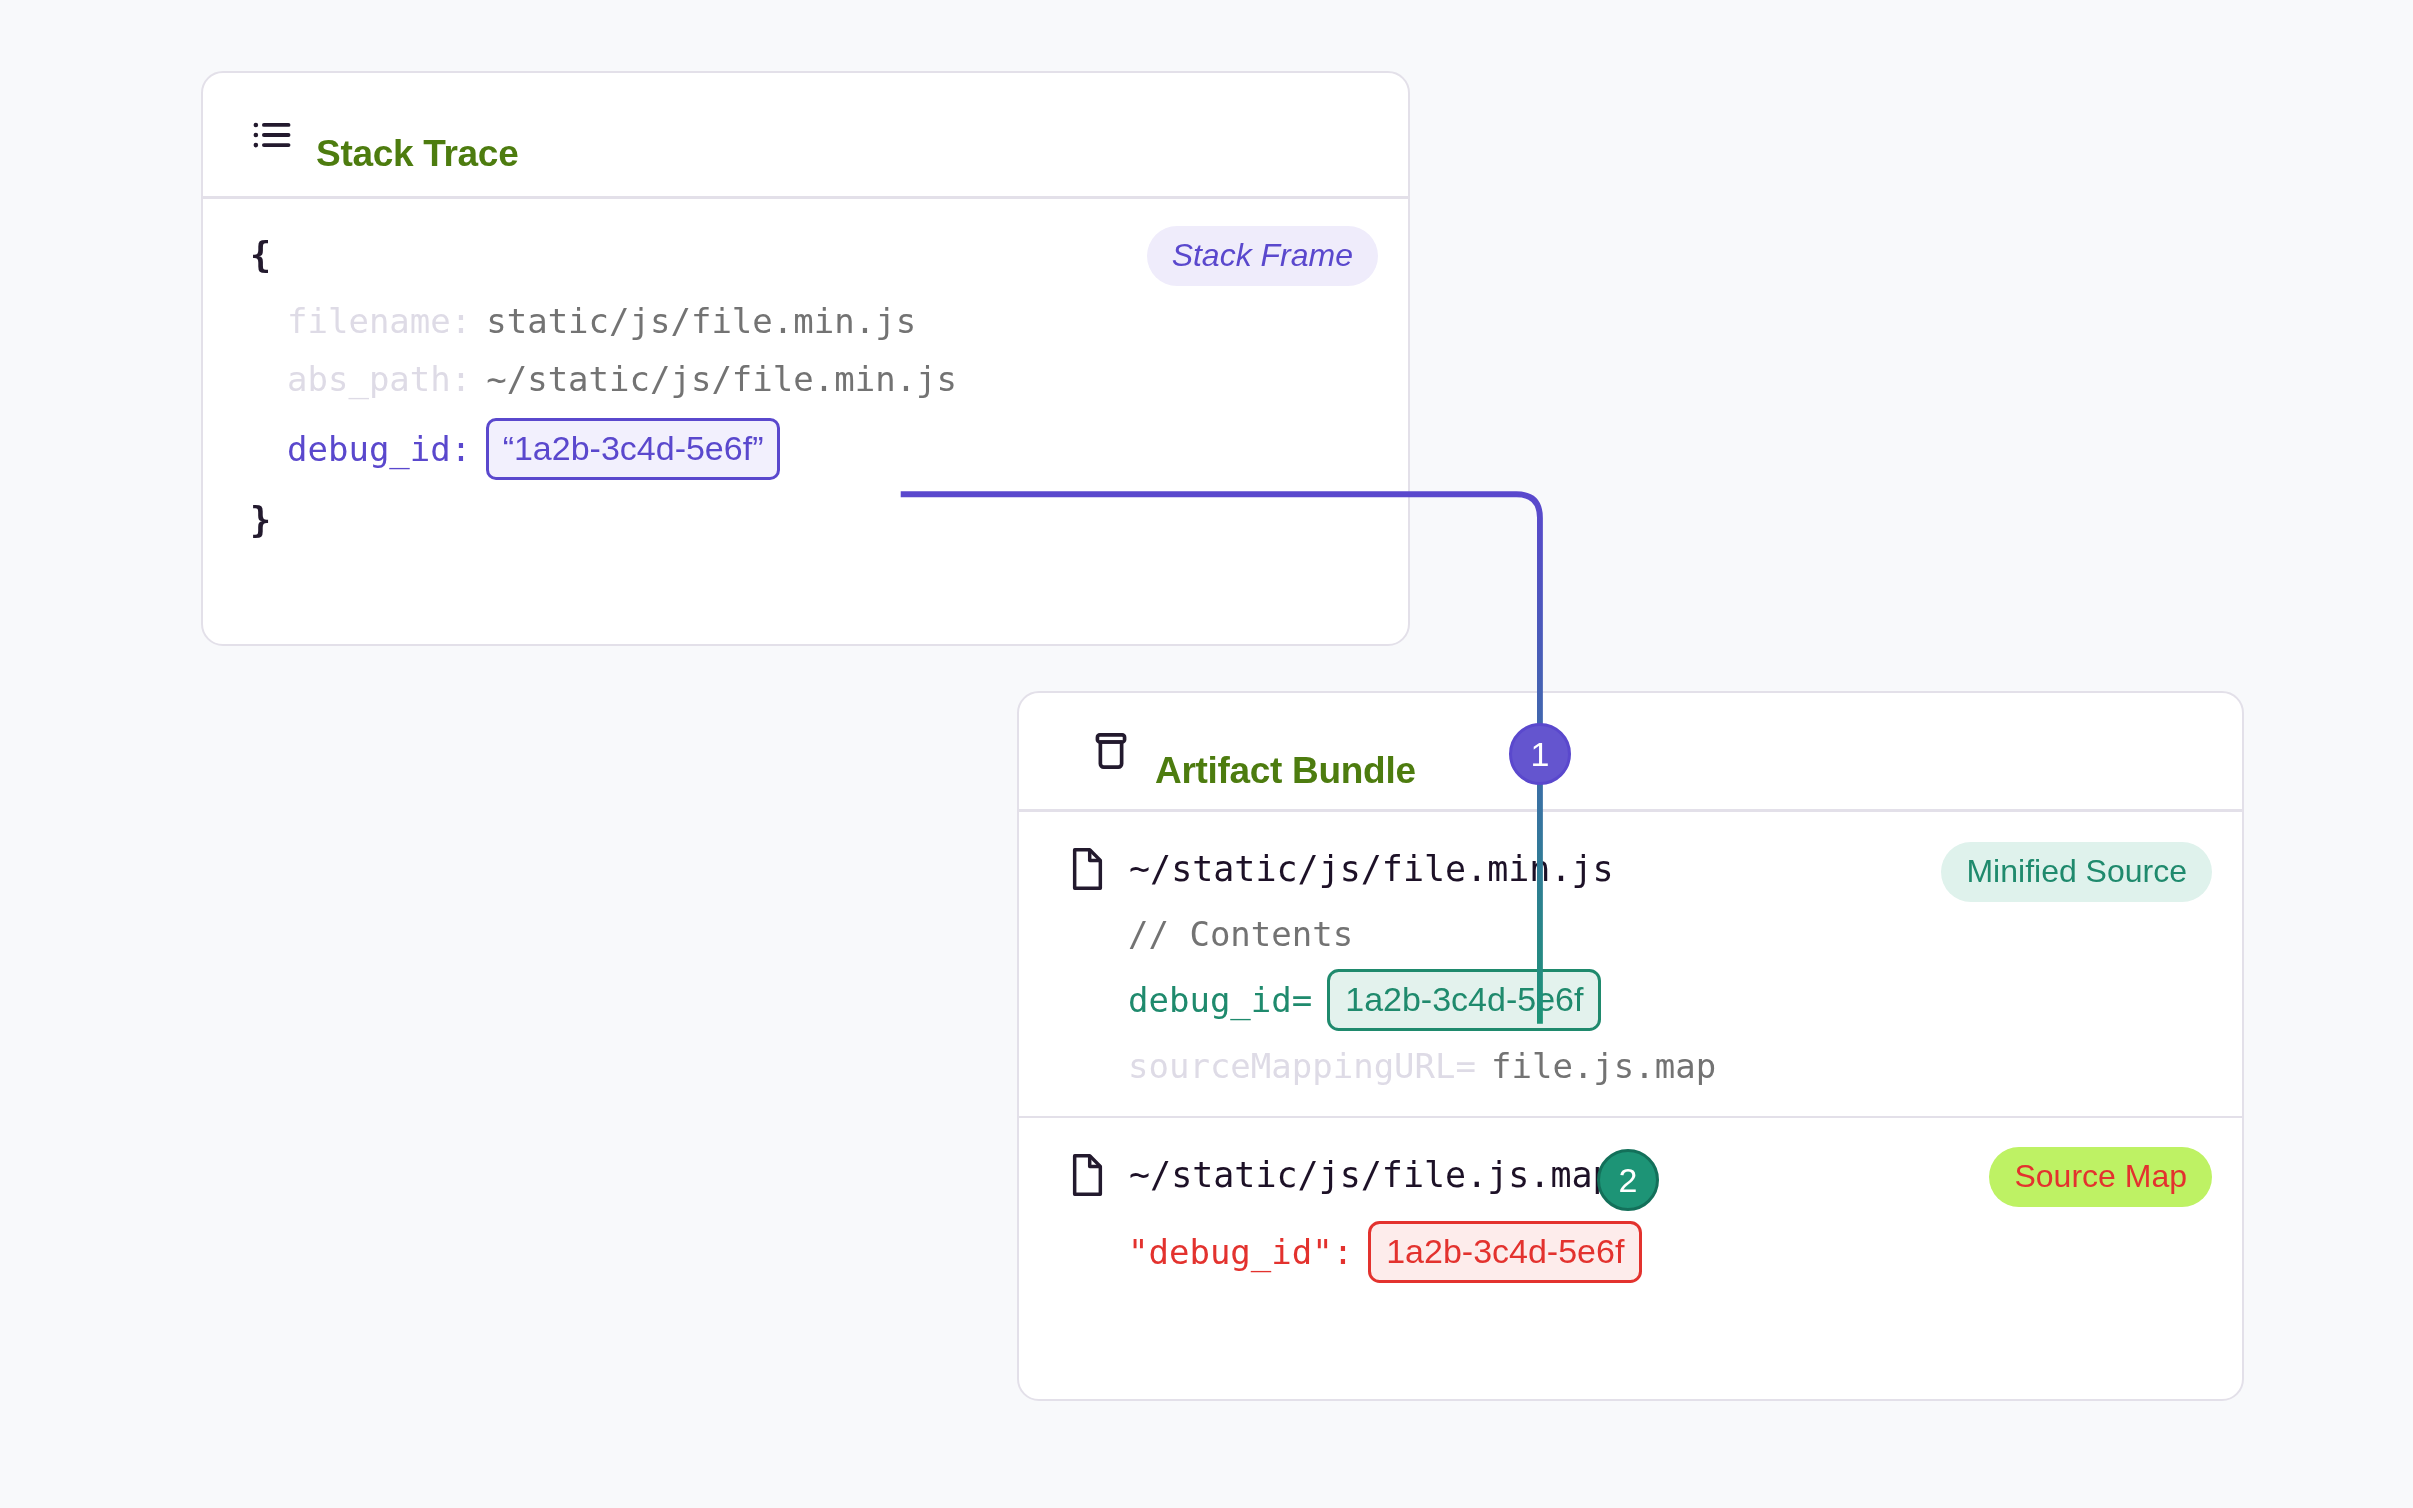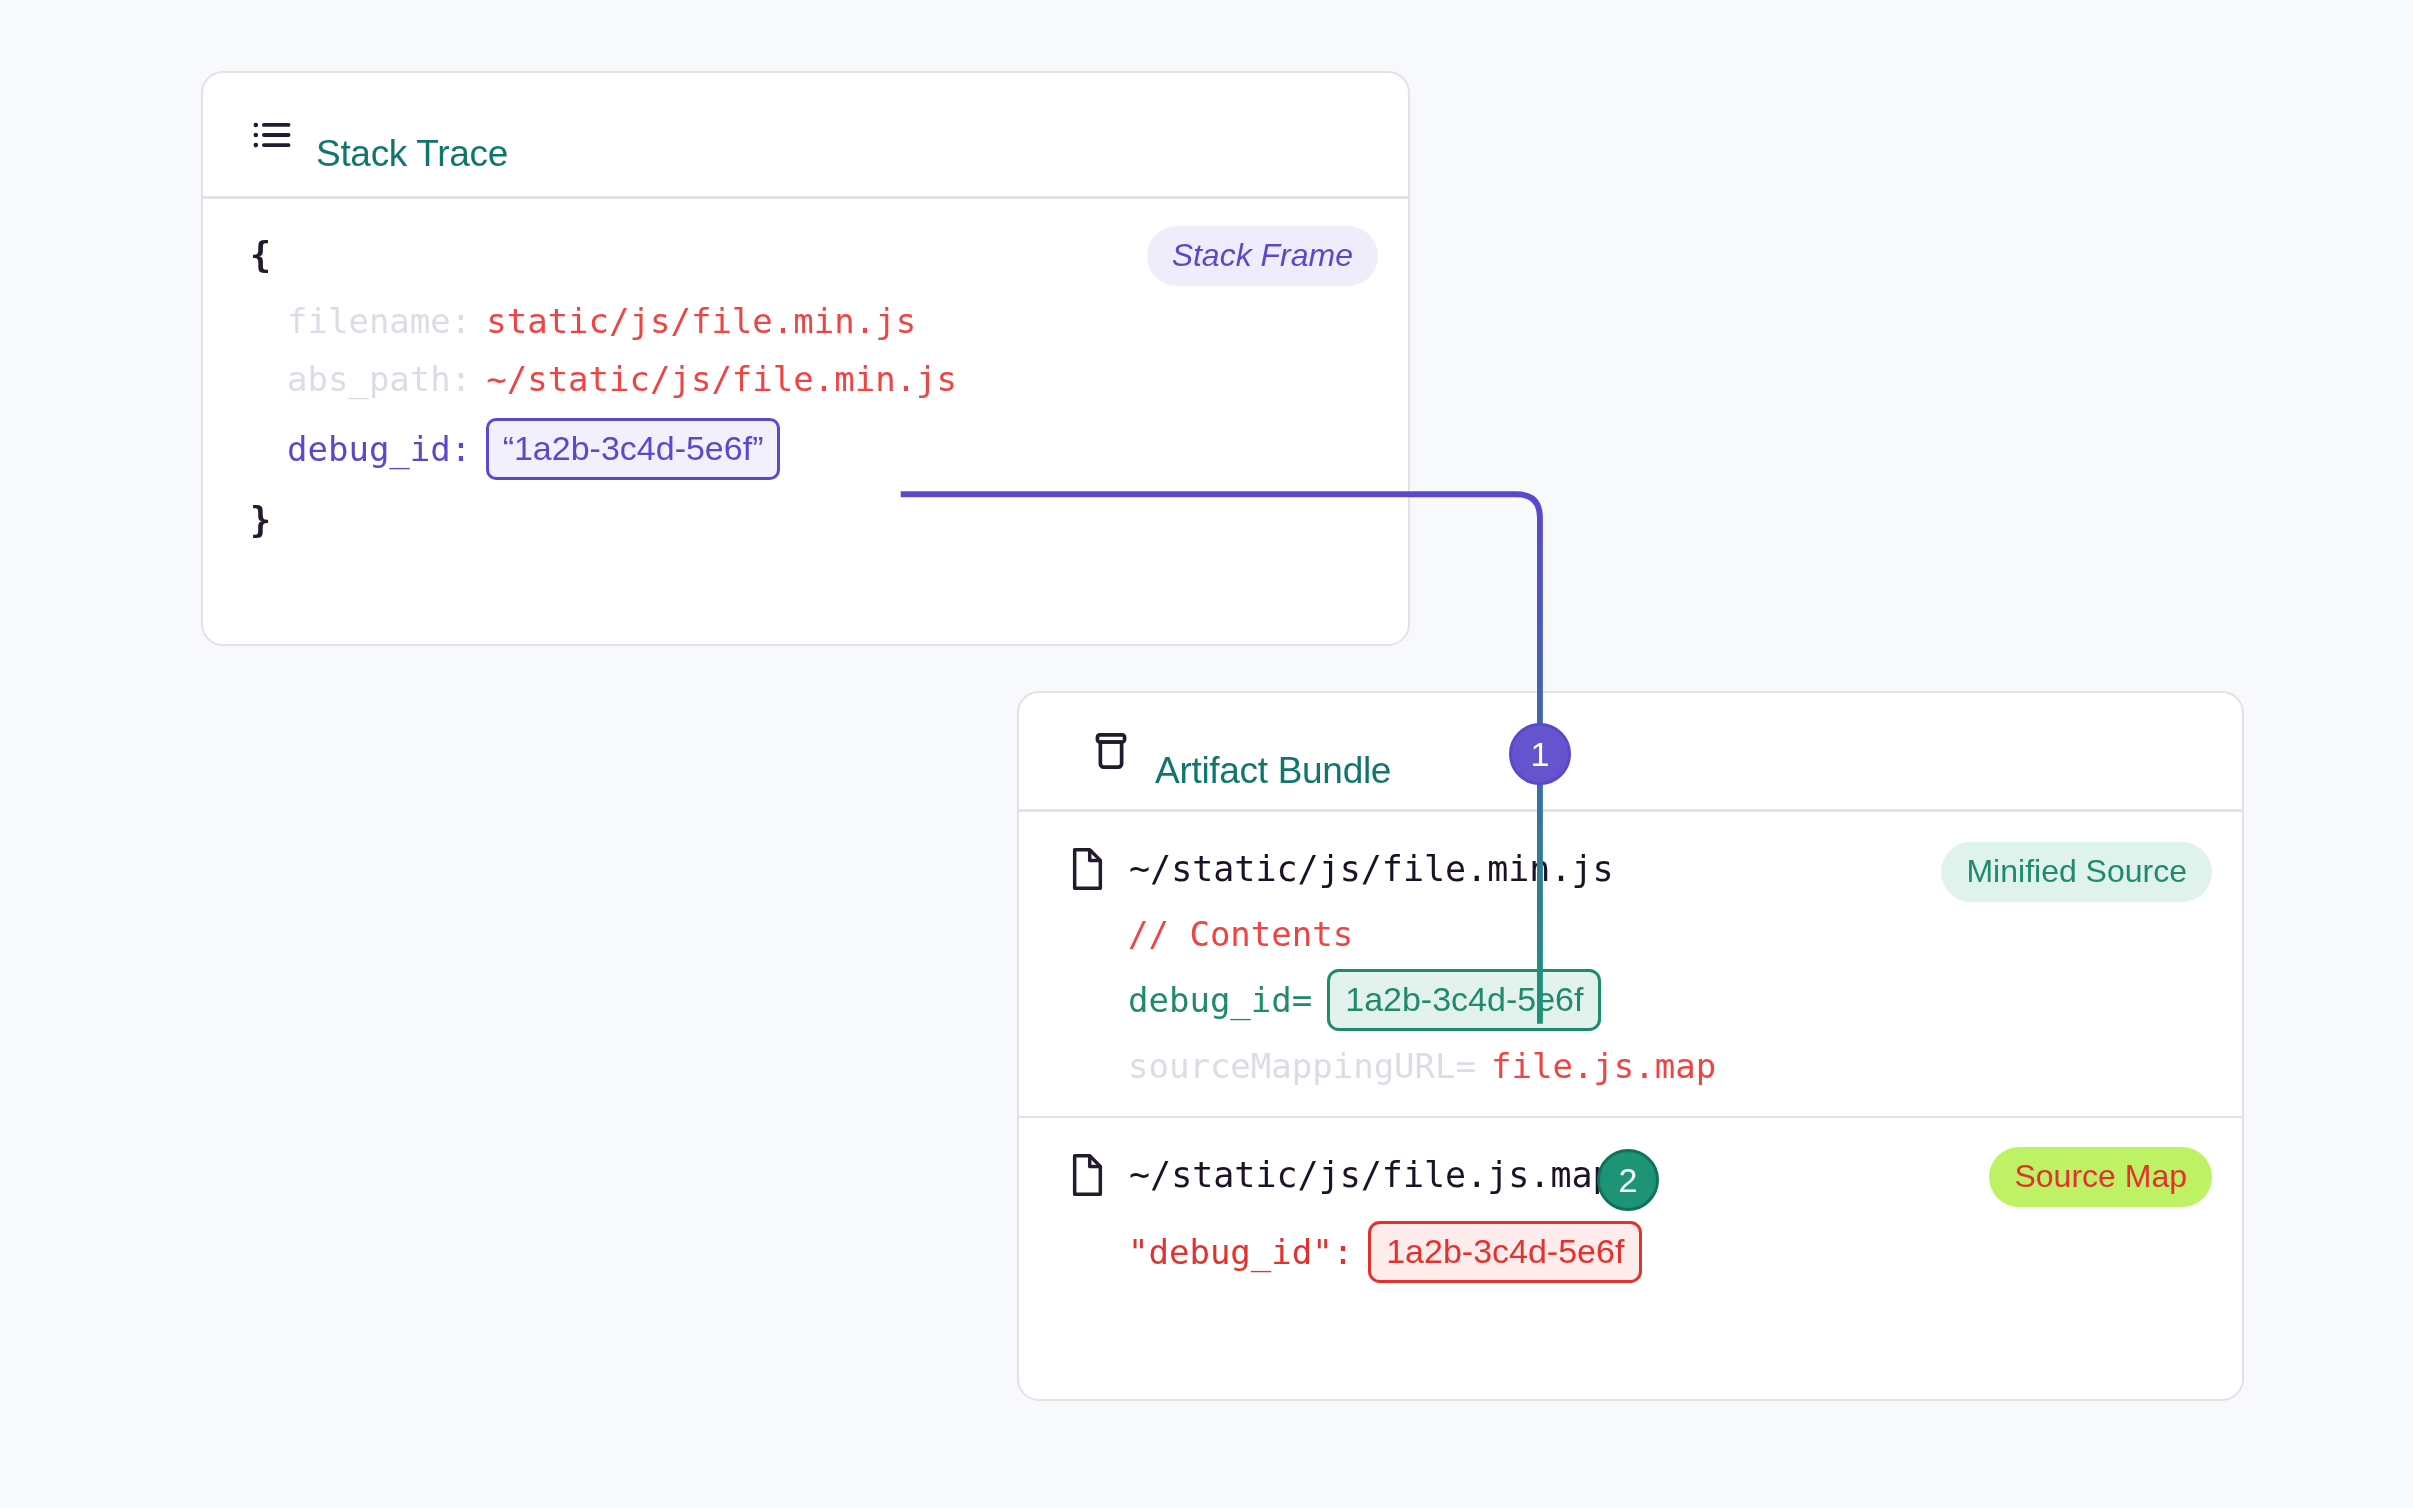--- a/index.html
+++ b/index.html
@@ -44,22 +44,22 @@
     display: flex;
     align-items: center;
     box-sizing: border-box;
   }
   .panel-header .hdr-icon {
     display: inline-flex;
     align-items: center;
     justify-content: center;
   }
   .panel-title {
-    font-weight: 400;
-    color: #0f766e;
+    font-weight: 700;
+    color: #4d7c0f;
     letter-spacing: -0.3px;
     white-space: nowrap;
     margin-top: 39px;
   }
   .panel-divider {
     height: 2.5px;
     background: #e3e0e9;
     width: 100%;
   }
 
@@ -93,21 +93,21 @@
     color: #231a2e;
     font-weight: 600;
     line-height: 1;
   }
   .kv {
     display: flex;
     align-items: center;
     gap: 15px;
   }
   .k-muted  { color: #dedbe6; font-size: 34px; }
-  .v-muted  { color: #ef4444; font-size: 34px; }
+  .v-muted  { color: #737373; font-size: 34px; }
   .k-purple { color: #5a48cd; font-size: 34px; }
 
   
   .chip {
     display: inline-flex;
     align-items: center;
     justify-content: center;
     box-sizing: border-box;
     font-family: Liberation Sans, sans-serif;
     white-space: nowrap;

